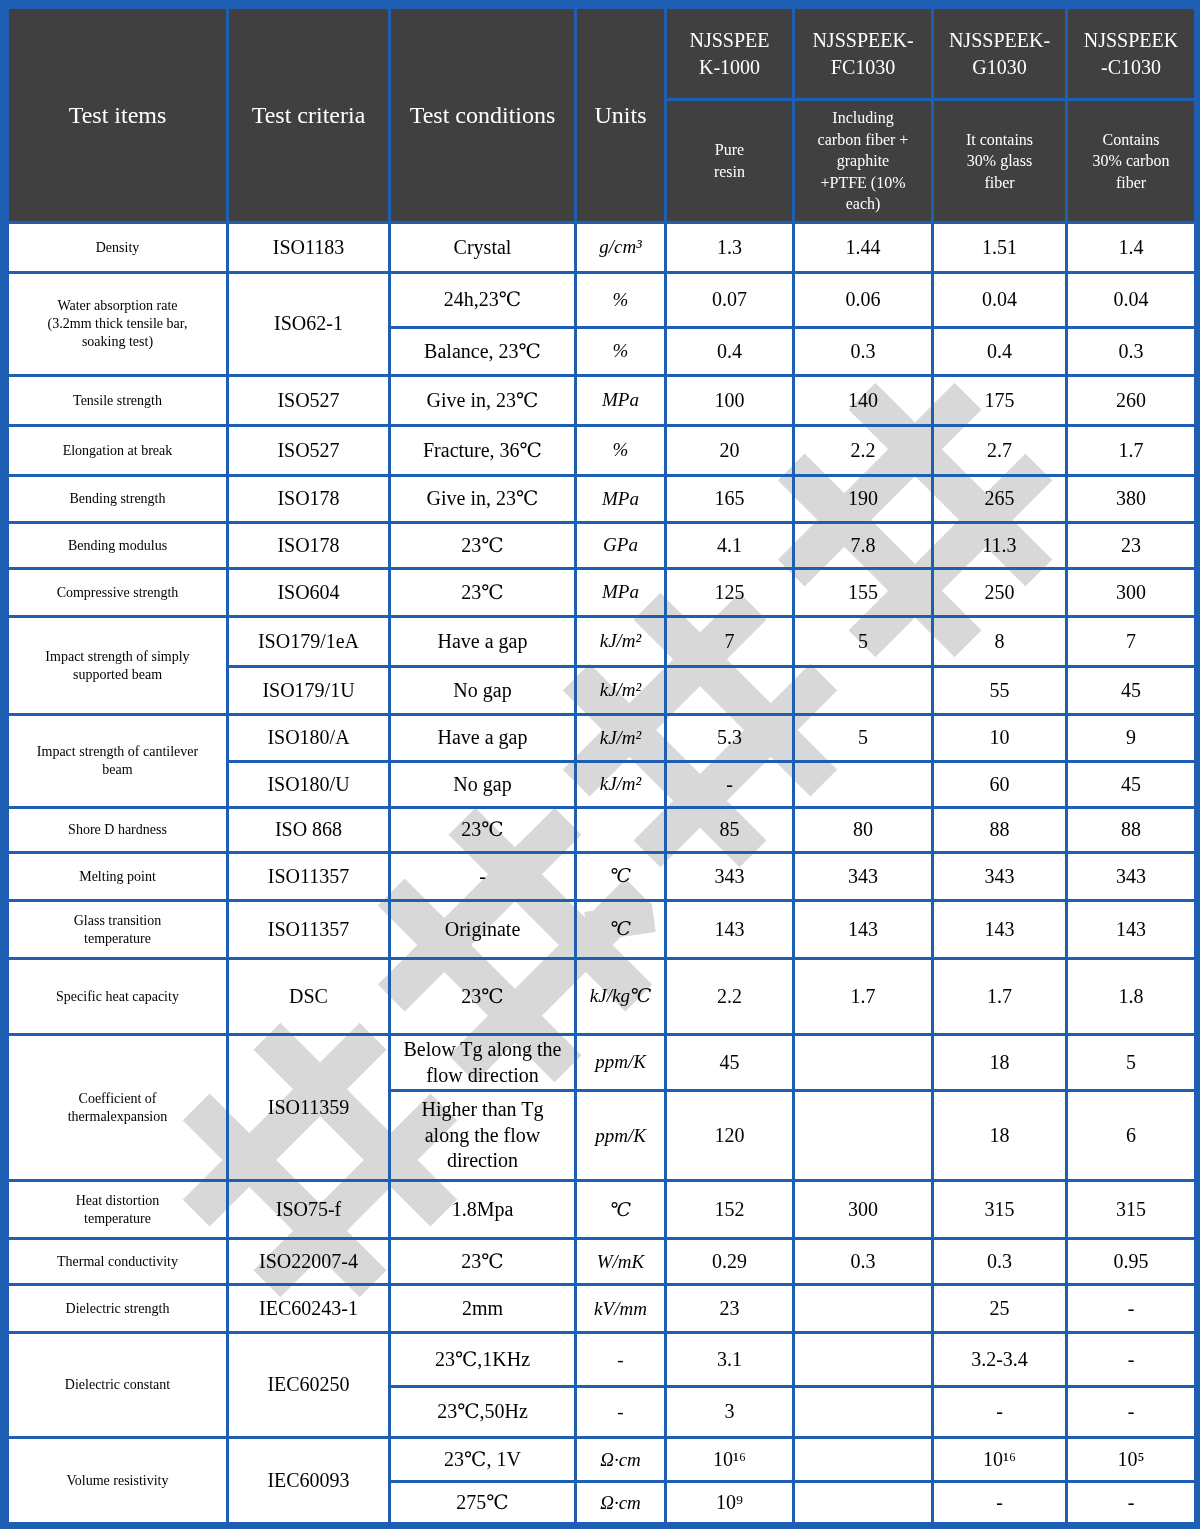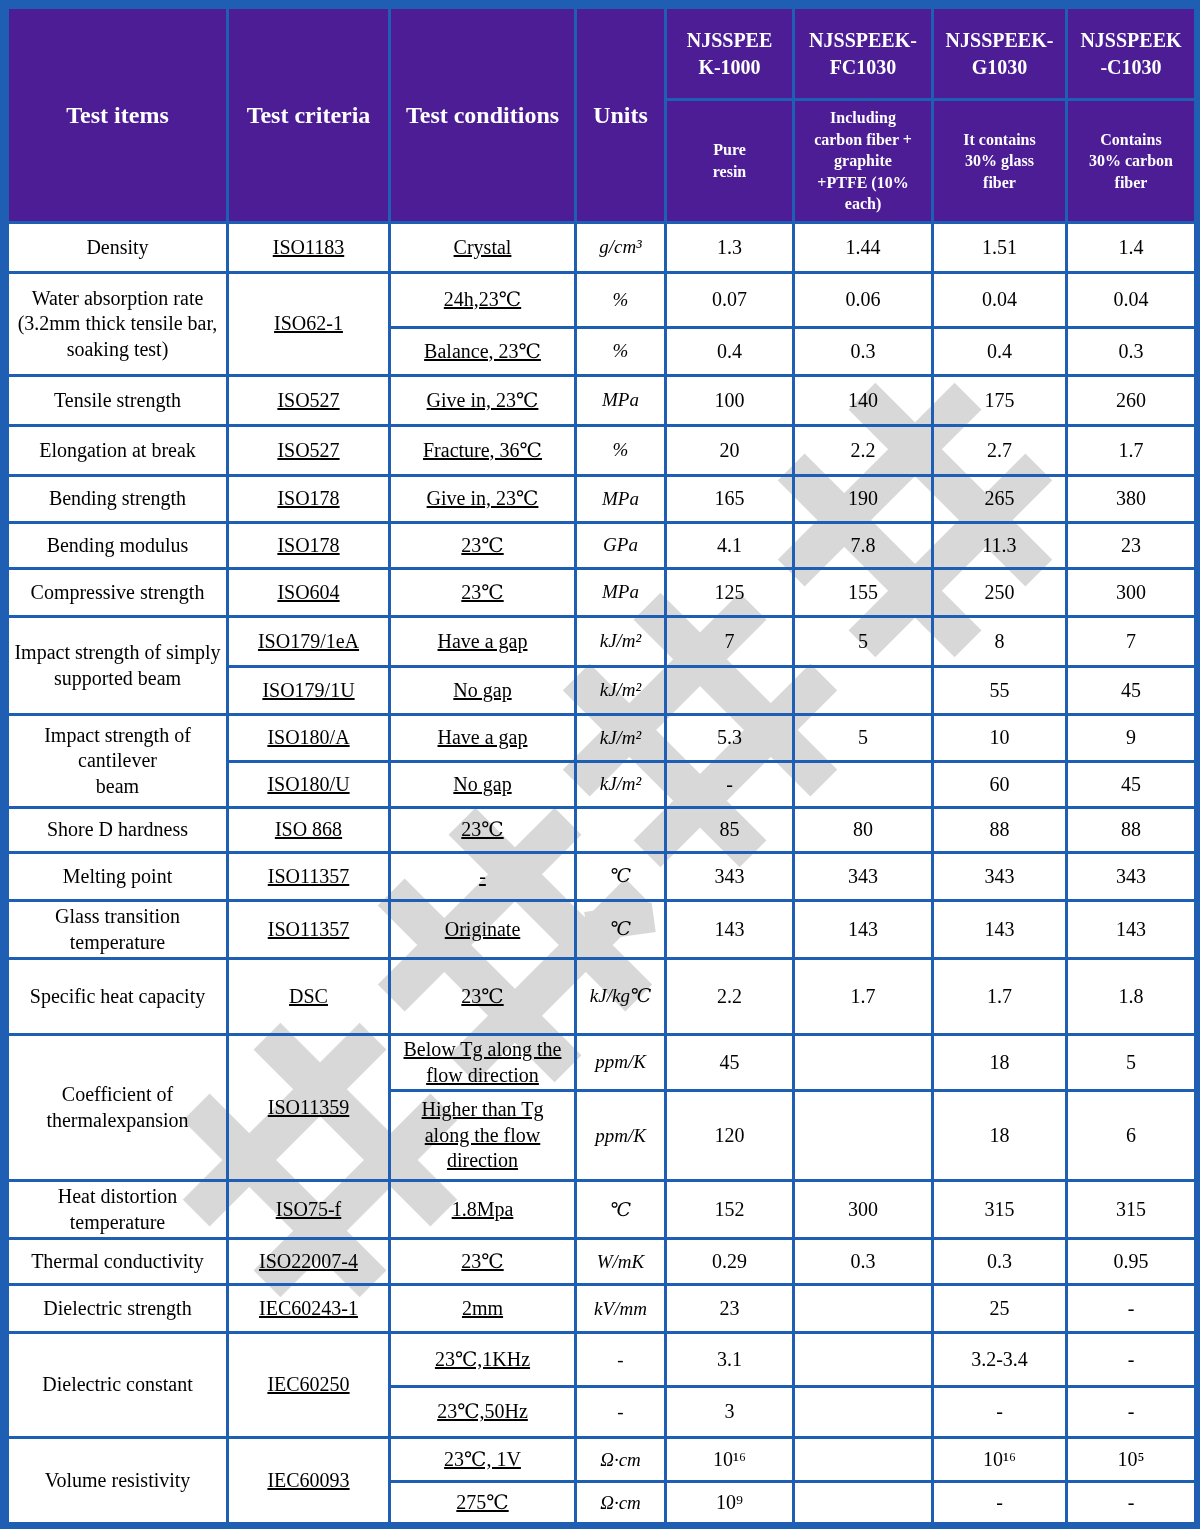--- a/index.html
+++ b/index.html
@@ -18,27 +18,27 @@
     width:100%;height:100%;border-collapse:collapse;table-layout:fixed;
   }
   .spec th,.spec td{
     border:3px solid #1E5FB4;
     text-align:center;vertical-align:middle;
     white-space:pre-line;overflow:hidden;
     padding:1px 3px;line-height:1.28;
     background:transparent;
   }
   .spec thead th{
-    background:#4c1d95;color:#ffffff;font-weight:bold;text-align:center;
+    background:#404040;color:#ffffff;font-weight:normal;text-align:center;
   }
   th.static-col{font-size:24px;}
   th.prod-name{font-size:20px;line-height:1.35;}
   th.prod-desc{font-size:16px;line-height:1.35;}
-  td.item-cell{font-size:20px;}
-  td.criteria-cell,td.condition-cell{font-size:20px;text-decoration:underline;}
+  td.item-cell{font-size:14px;}
+  td.criteria-cell,td.condition-cell{font-size:20px;}
   td.unit-cell{font-size:19px;font-style:italic;}
   td.value-cell{font-size:20px;}
 </style>
 </head>
 <body>
 
 <div class="watermark">
   
   <svg width="1200" height="1529" viewBox="0 0 1200 1529">
     <g stroke="#d6d6d6" stroke-width="38" fill="none" opacity="0.95">

